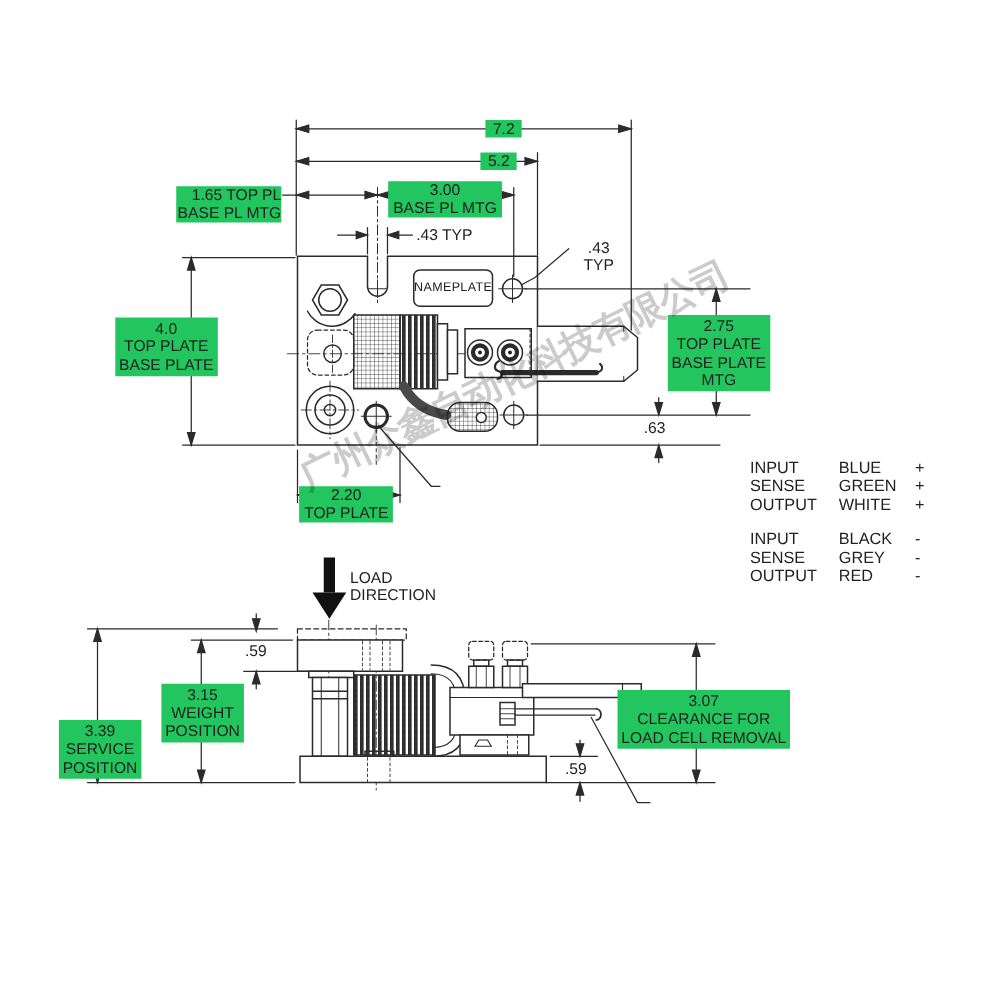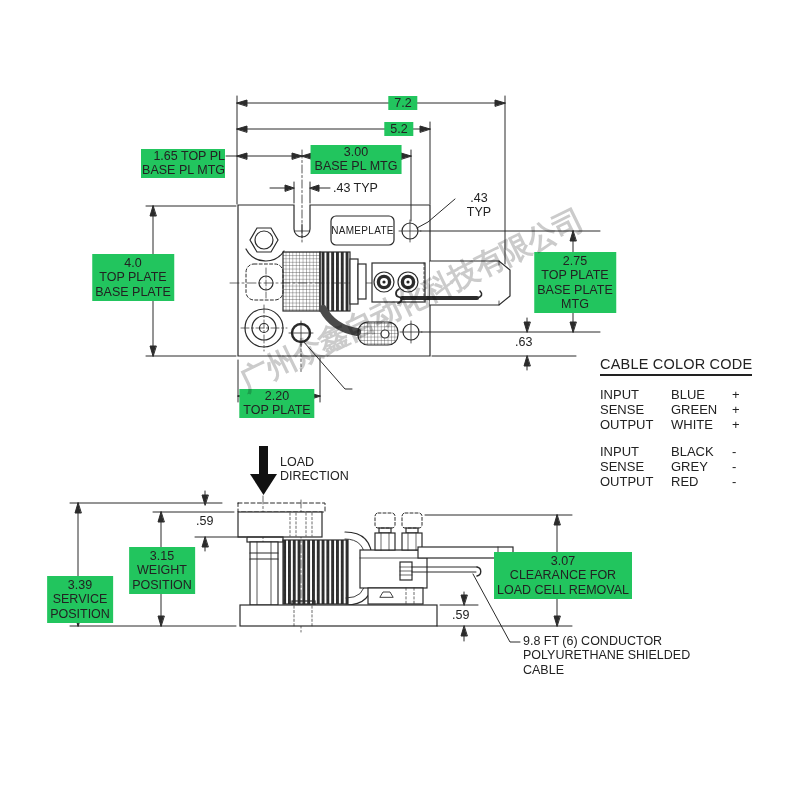--- a/index.html
+++ b/index.html
@@ -259,26 +259,22 @@
   <div class="lbl ctr" style="left:80px;top:576px;padding:2px 3px;">3.39
 SERVICE
 POSITION</div>
   <div class="lbl ctr" style="left:162px;top:547px;padding:2px 3px;">3.15
 WEIGHT
 POSITION</div>
   <div class="lbl ctr" style="left:563px;top:552px;padding:2px 3px;">3.07
 CLEARANCE FOR
 LOAD CELL REMOVAL</div>
   <div class="lbl nobg" style="left:452px;top:608px;">.59</div>
-  <div class="lbl nobg" style="left:523px;top:634px;">9.8 FT (6) CONDUCTOR
-POLYURETHANE SHIELDED
-CABLE</div>
 
   <div id="cct">
-    <div class="title">CABLE COLOR CODE</div>
     <div class="rows">
       <div class="row">
         <span class="c1">INPUT</span>
         <span class="c2">BLUE</span>
         <span class="c3">+</span>
       </div>
       <div class="row">
         <span class="c1">SENSE</span>
         <span class="c2">GREEN</span>
         <span class="c3">+</span>

